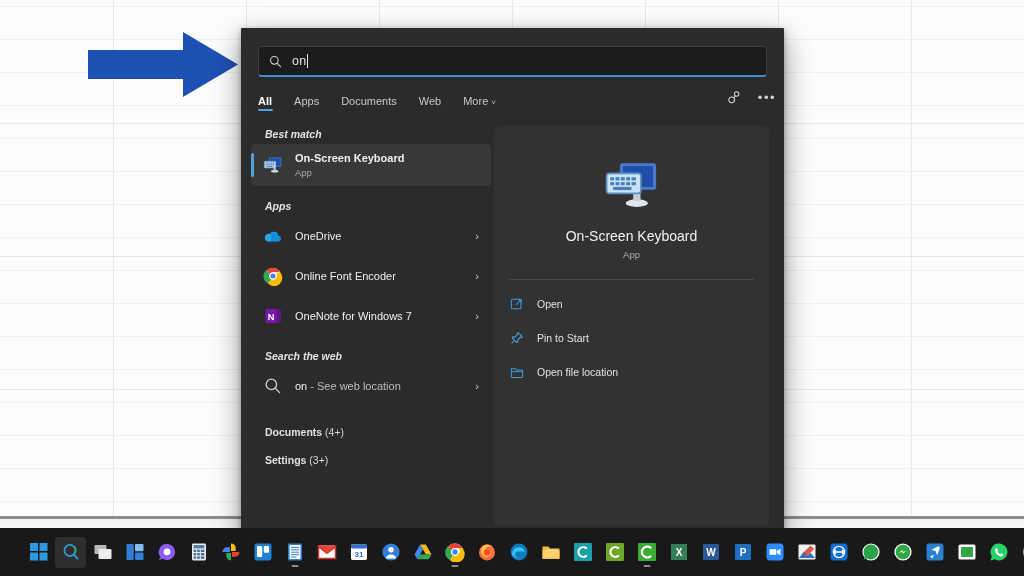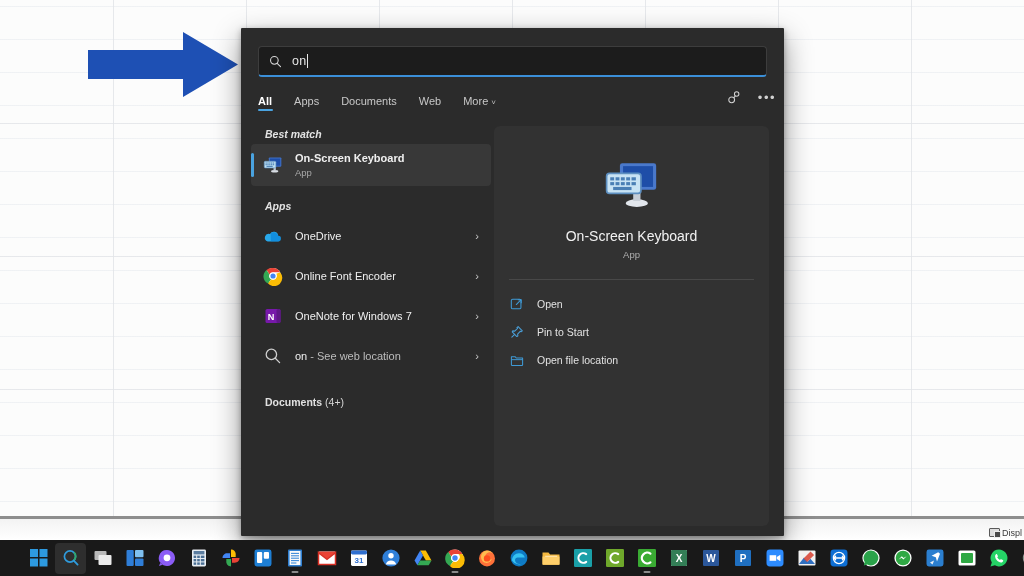--- a/index.html
+++ b/index.html
@@ -151,29 +151,29 @@
     text-align:center; font-size: 14px; color:#f2f2f2; margin-top: 14px;
   }
   #preview-sub {
     text-align:center; font-size: 9.5px; color:#b0b0b0; margin-top: 5px;
   }
   #preview-divider {
     width: 245px; height:1px; background:#484848; margin: 19px auto 0;
   }
   .act-row {
     display:flex; align-items:center; height: 22px;
-    margin: 6px 0 0 14px; padding-left: 2px; cursor: default;
+    margin: 12px 0 0 14px; padding-left: 2px; cursor: default;
   }
   #actions { margin-top: 13px; }
   .act-icon { width: 14px; height: 14px; margin-right: 13px; flex:0 0 auto; }
   .act-label { font-size: 10.5px; color: #e2e2e2; }
 
   
   #taskbar {
-    position: absolute; left: 0; bottom: 0; width: 1024px; height: 36px;
+    position: absolute; left: 0; bottom: 0; width: 1024px; height: 48px;
     background: #191919;
     display: flex; align-items: center;
     padding-left: 23px;
   }
   .tb-item {
     width: 31px; height: 31px; margin-right: 1px;
     display: flex; align-items: center; justify-content: center;
     position: relative; border-radius: 4px; flex: 0 0 auto;
   }
   .tb-item.active { background: #2e2e2e; }
@@ -305,36 +305,40 @@
           <rect x="3" y="3.5" width="18" height="17" rx="2" fill="#7719aa"></rect>
           <rect x="16.2" y="3.5" width="4.8" height="17" rx="2" fill="#5e1686"></rect>
           <text x="9.6" y="16.4" font-family="Liberation Sans, sans-serif" font-size="11" font-weight="bold" fill="#ffffff" text-anchor="middle">N</text>
         </svg>
         <div class="res-txt">
           <span class="res-title">OneNote for Windows 7</span>
         </div>
         <span class="res-chevron">›</span>
       </div>
 
+      <div class="section-head spaced">Search the web</div>
 
       <div class="res-row">
         <svg class="res-icon" viewBox="0 0 20 20">
           <circle cx="8.4" cy="8.4" r="5.2" fill="none" stroke="#cfcfcf" stroke-width="1.3"></circle>
           <line x1="12.3" y1="12.3" x2="16.6" y2="16.6" stroke="#cfcfcf" stroke-width="1.3" stroke-linecap="round"></line>
         </svg>
         <div class="res-txt">
           <span class="res-title"><span>on</span><span style="color:#bdbdbd"> - See web location</span></span>
         </div>
         <span class="res-chevron">›</span>
       </div>
 
       <div style="height:12px"></div>
 
       <div class="count-head">
         <span>Documents</span>&nbsp;<span class="paren">(4+)</span>
+      </div>
+      <div class="count-head">
+        <span>Settings</span>&nbsp;<span class="paren">(3+)</span>
       </div>
     </div>
 
     <div id="preview">
       <svg id="preview-icon" width="58" height="58" viewBox="0 0 24 24">
         <rect x="7" y="3" width="15" height="11" rx="1" fill="#4a79cc"></rect>
         <rect x="8.3" y="4.2" width="12.4" height="8.6" fill="#1e4ea8"></rect>
         <ellipse cx="14" cy="19.5" rx="4.6" ry="1.6" fill="#e2e6ec"></ellipse>
         <rect x="12.5" y="13.6" width="3" height="5" fill="#c7ced7"></rect>
         <rect x="1.5" y="7.2" width="14.2" height="8.3" rx="1.2" fill="#c8e3f4"></rect>

